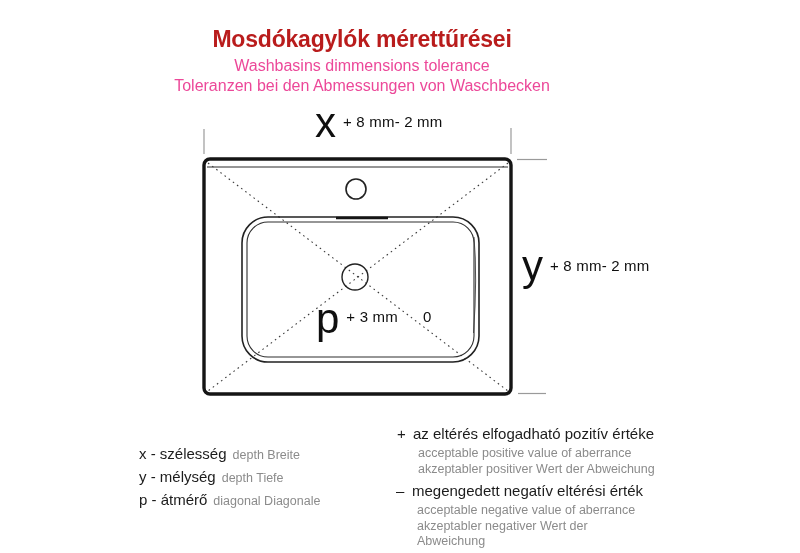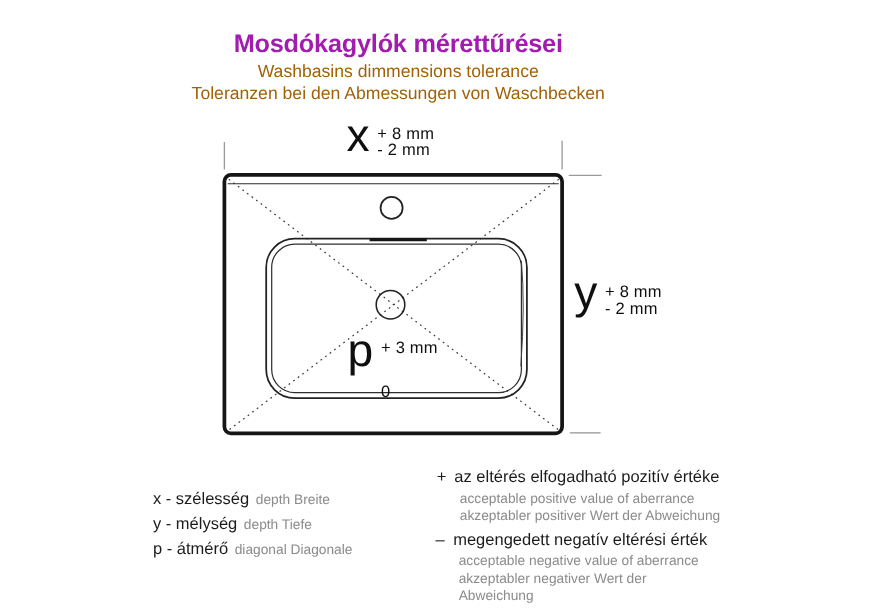--- a/index.html
+++ b/index.html
@@ -8,29 +8,29 @@
     position:relative;
     background:#ffffff;
     font-family:"Liberation Sans","DejaVu Sans",sans-serif;
     color:#1a1a1a;
     overflow:hidden;
   }
   .abs { position:absolute; }
 
   
   .header-line { left:0; width:724px; text-align:center; }
-  .title { top:26px; font-size:23px; font-weight:bold; color:#a21caf; letter-spacing:-0.2px; }
-  .subtitle { font-size:16px; color:#a16207; }
+  .title { top:26px; font-size:23px; font-weight:bold; color:#b91c1c; letter-spacing:-0.2px; }
+  .subtitle { font-size:16px; color:#ec4899; }
   .sub-en { top:57px; }
   .sub-de { top:77px; }
 
   
   .dim-label { display:flex; align-items:flex-start; gap:7px; }
   .dim-letter { font-size:42px; line-height:1; color:#0f0f0f; }
-  .tol-stack { display:flex; flex-direction:column;justify-content:space-between; }
+  .tol-stack { display:flex; flex-direction:row;justify-content:space-between; }
   .tol { font-size:15px; line-height:15px; color:#0f0f0f; white-space:pre; letter-spacing:0.2px; }
 
   .x-label { left:315px; top:102px; }
   .x-label .tol-stack { padding-top:12px; }
   .y-label { left:522px; top:245px; }
   .y-label .tol-stack { padding-top:13px; }
   .p-label { left:316px; top:298px; }
   .p-label .tol-stack { padding-top:11px;gap:25px; }
 
   

